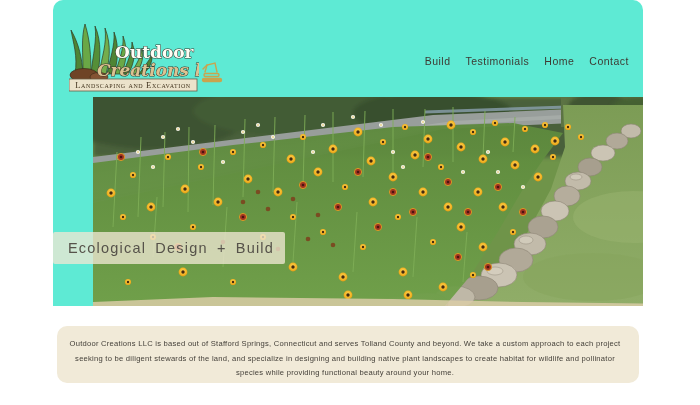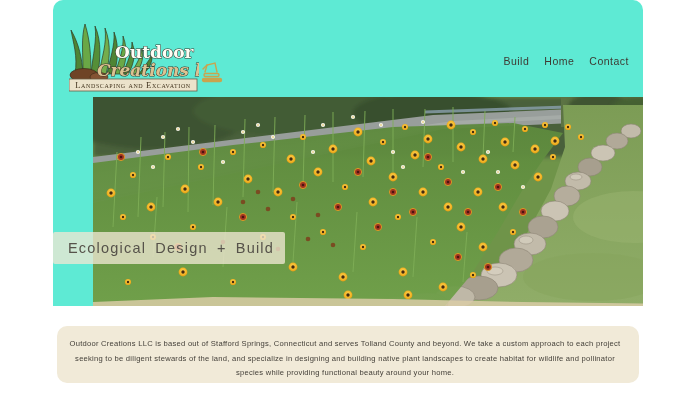--- a/index.html
+++ b/index.html
@@ -75,20 +75,21 @@
             <path d="M4,12 L6,5 L14,3 L16,12"></path>
             <path d="M6,5 L2,9"></path>
             <rect x="3" y="13.5" width="15" height="3" rx="1.5"></rect>
             <rect x="1.5" y="18.5" width="19" height="3" rx="1.5" fill="#c9a44e"></rect>
           </g>
         </svg>
       </div>
 
       <nav class="nav">
         <a>Build</a>
+        <a>Testimonials</a>
         <a>Home</a>
         <a>Contact</a>
       </nav>
     </div>
 
     <div class="hero">
       <svg width="590" height="209" viewBox="0 0 590 209">
         <defs>
           <radialGradient id="gy" cx="50%" cy="42%" r="60%">
             <stop offset="0%" stop-color="#ffd95e"></stop>

